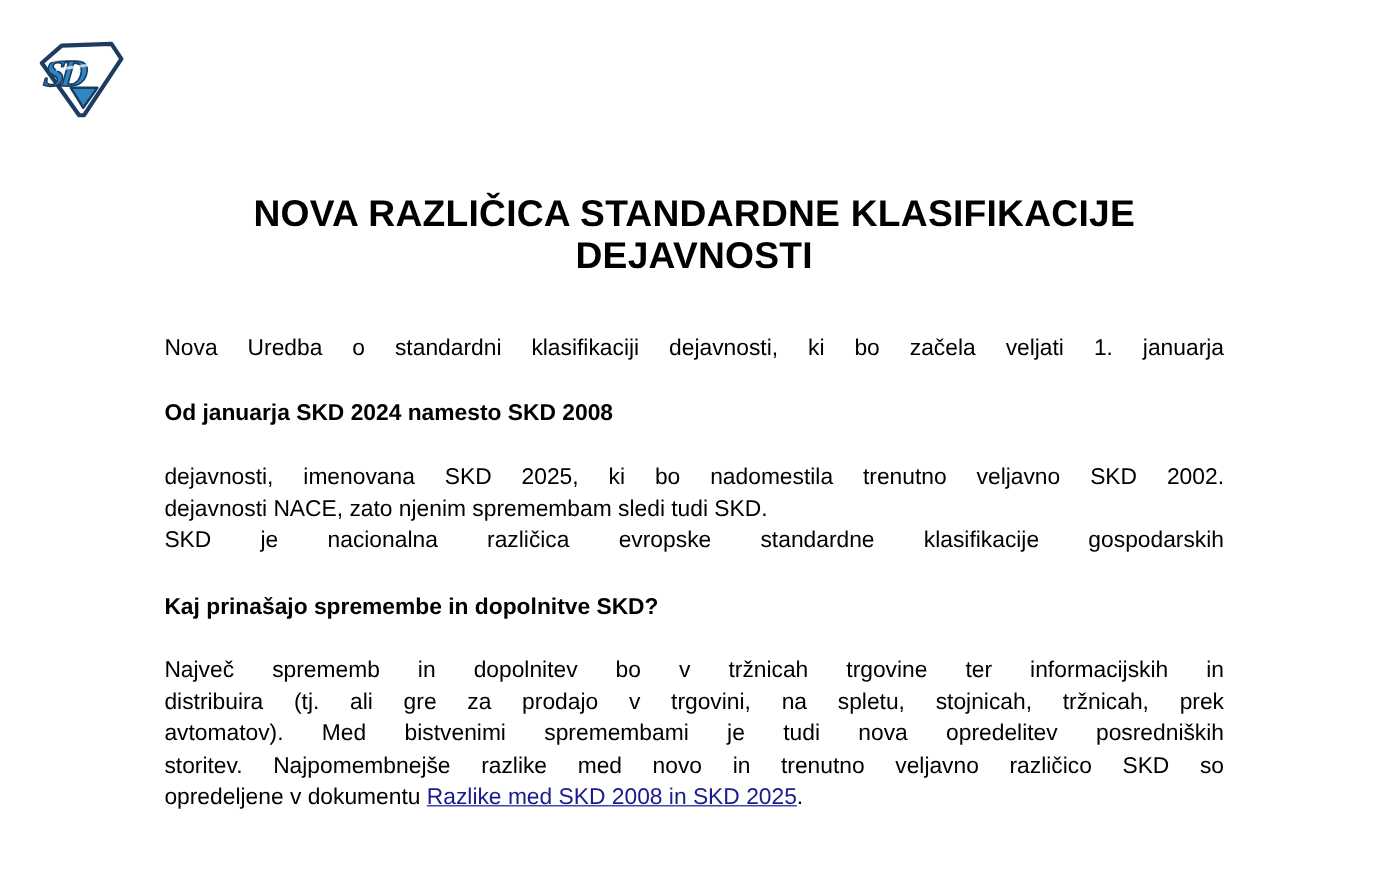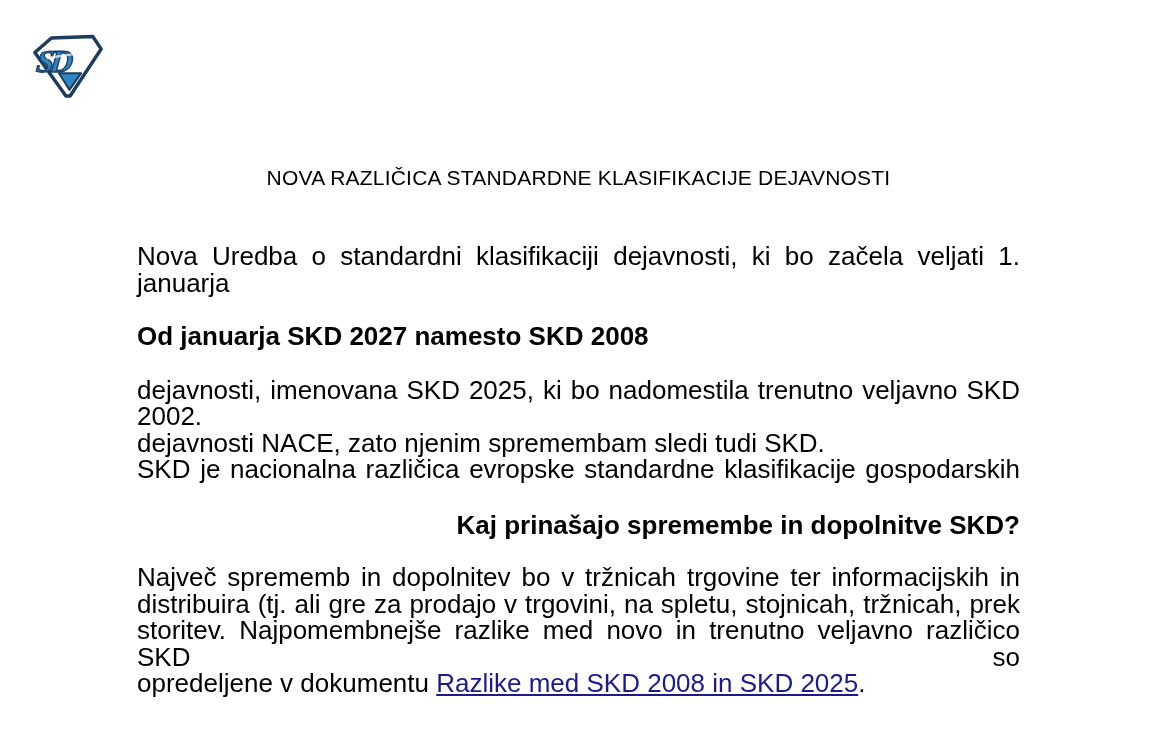--- a/index.html
+++ b/index.html
@@ -26,34 +26,34 @@
   }
   .content {
     position: absolute;
     left: 137px;
     top: 0;
     width: 883px;
   }
   .doc-title {
     margin-top: 160px;
     text-align: center;
-    font-weight: normal;
-    font-size: 21px;
+    font-weight: bold;
+    font-size: 31px;
     line-height: 35px;
     letter-spacing: 0.2px;
   }
   .doc-title span { display: block; }
   .body-par {
-    font-size: 26px;
+    font-size: 19px;
     line-height: 26.5px;
   }
   .par-lead     { margin-top: 48px; }
   .par-heading1 { margin-top: 27px; font-weight: bold; }
   .par-body1    { margin-top: 27px; }
-  .par-heading2 { margin-top: 29px; font-weight: bold; text-align: right; }
+  .par-heading2 { margin-top: 29px; font-weight: bold; }
   .par-body2    { margin-top: 26px; }
   .jline {
     text-align: justify;
     text-align-last: justify;
   }
   .jline.last {
     text-align: justify;
     text-align-last: left;
   }
   .doc-link {
@@ -80,33 +80,34 @@
   <div class="content">
 
     <h1 class="doc-title">
       <span>NOVA RAZLIČICA STANDARDNE KLASIFIKACIJE DEJAVNOSTI</span>
     </h1>
 
     <div class="body-par par-lead">
         <div class="jline">Nova Uredba o standardni klasifikaciji dejavnosti, ki bo začela veljati 1. januarja</div>
       </div>
 
-    <div class="body-par par-heading1">Od januarja SKD 2027 namesto SKD 2008</div>
+    <div class="body-par par-heading1">Od januarja SKD 2024 namesto SKD 2008</div>
 
     <div class="body-par par-body1">
         <div class="jline">dejavnosti, imenovana SKD 2025, ki bo nadomestila trenutno veljavno SKD 2002.</div>
         <div class="jline last">dejavnosti NACE, zato njenim spremembam sledi tudi SKD.</div>
         <div class="jline">SKD je nacionalna različica evropske standardne klasifikacije gospodarskih</div>
       </div>
 
     <div class="body-par par-heading2">Kaj prinašajo spremembe in dopolnitve SKD?</div>
 
     <div class="body-par par-body2">
       <div>
           <div class="jline">Največ sprememb in dopolnitev bo v tržnicah trgovine ter informacijskih in</div>
           <div class="jline">distribuira (tj. ali gre za prodajo v trgovini, na spletu, stojnicah, tržnicah, prek</div>
+          <div class="jline">avtomatov). Med bistvenimi spremembami je tudi nova opredelitev posredniških</div>
           <div class="jline">storitev. Najpomembnejše razlike med novo in trenutno veljavno različico SKD so</div>
         </div>
       <div class="jline last"><span>opredeljene v dokumentu</span> <a class="doc-link">Razlike med SKD 2008 in SKD 2025</a><span>.</span></div>
     </div>
 
   </div>
 </div>
 
 </body></html>

